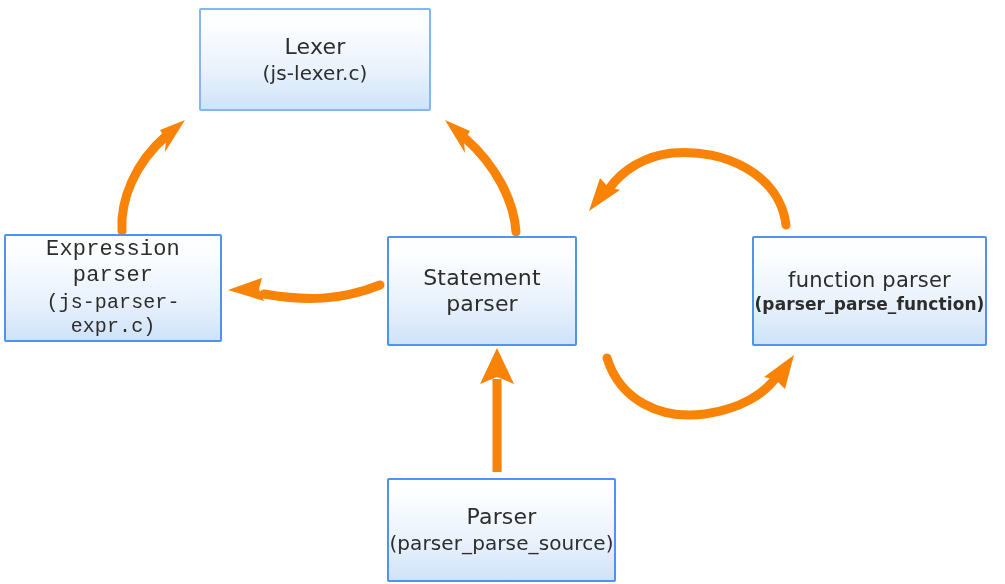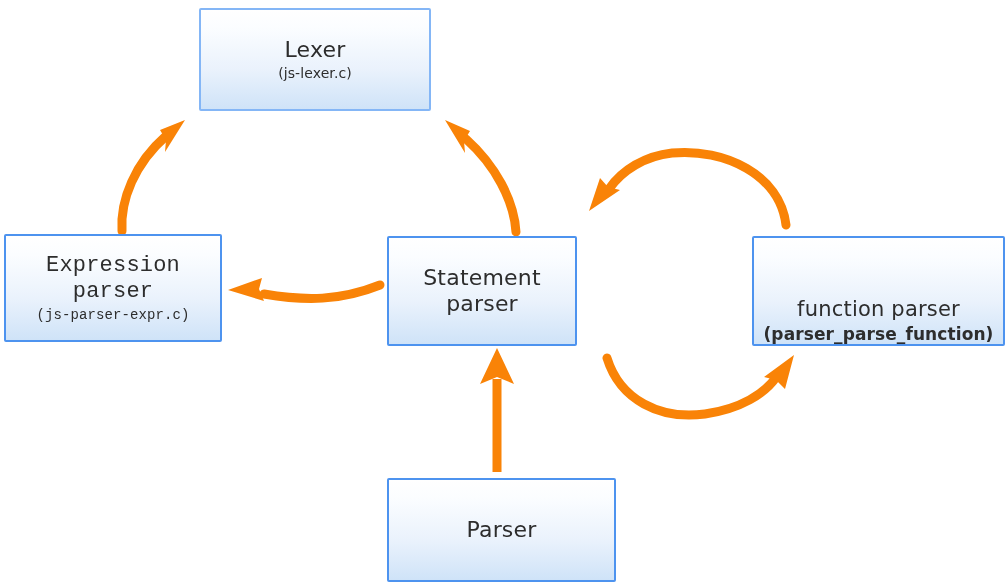--- a/index.html
+++ b/index.html
@@ -46,37 +46,37 @@
   }
   .node.soft-border {
     border: 2px solid #84b6f6;
   }
   .node .title {
     font-size: 22px;
     letter-spacing: 0.2px;
     white-space: pre-line;
   }
   .node .subtitle {
-    font-size: 14px;
+    font-size: 20px;
     letter-spacing: 0.1px;
     margin-top: 2px;
   }
   .node.compact .title {
     font-size: 21px;
   }
   .node.compact .subtitle {
     font-size: 17px;
     font-weight: bold;
   }
 
   
   #node-lexer            { left: 199px; top: 8px;   width: 232px; height: 103px; text-align: right; }
   #node-expression-parser{ left: 4px;   top: 234px; width: 218px; height: 108px; font-family: Liberation Mono, monospace; }
   #node-statement-parser { left: 387px; top: 236px; width: 190px; height: 110px; }
-  #node-function-parser  { left: 752px; top: 236px; width: 253px; height: 110px; justify-content: flex-end; }
+  #node-function-parser  { left: 752px; top: 236px; width: 235px; height: 110px; }
   #node-parser           { left: 387px; top: 478px; width: 229px; height: 104px; }
 </style>
 </head>
 <body>
 
 <div id="canvas">
 
   <svg id="arrow-layer" viewBox="0 0 1005 584" width="1005" height="584" xmlns="http://www.w3.org/2000/svg">
 
     <g>
@@ -126,15 +126,16 @@
 parser</span>
   </div>
 
   <div class="node compact" id="node-function-parser">
     <span class="title">function parser</span>
     <span class="subtitle">(parser_parse_function)</span>
   </div>
 
   <div class="node" id="node-parser">
     <span class="title">Parser</span>
+    <span class="subtitle">(parser_parse_source)</span>
   </div>
 
 </div>
 
 </body></html>

